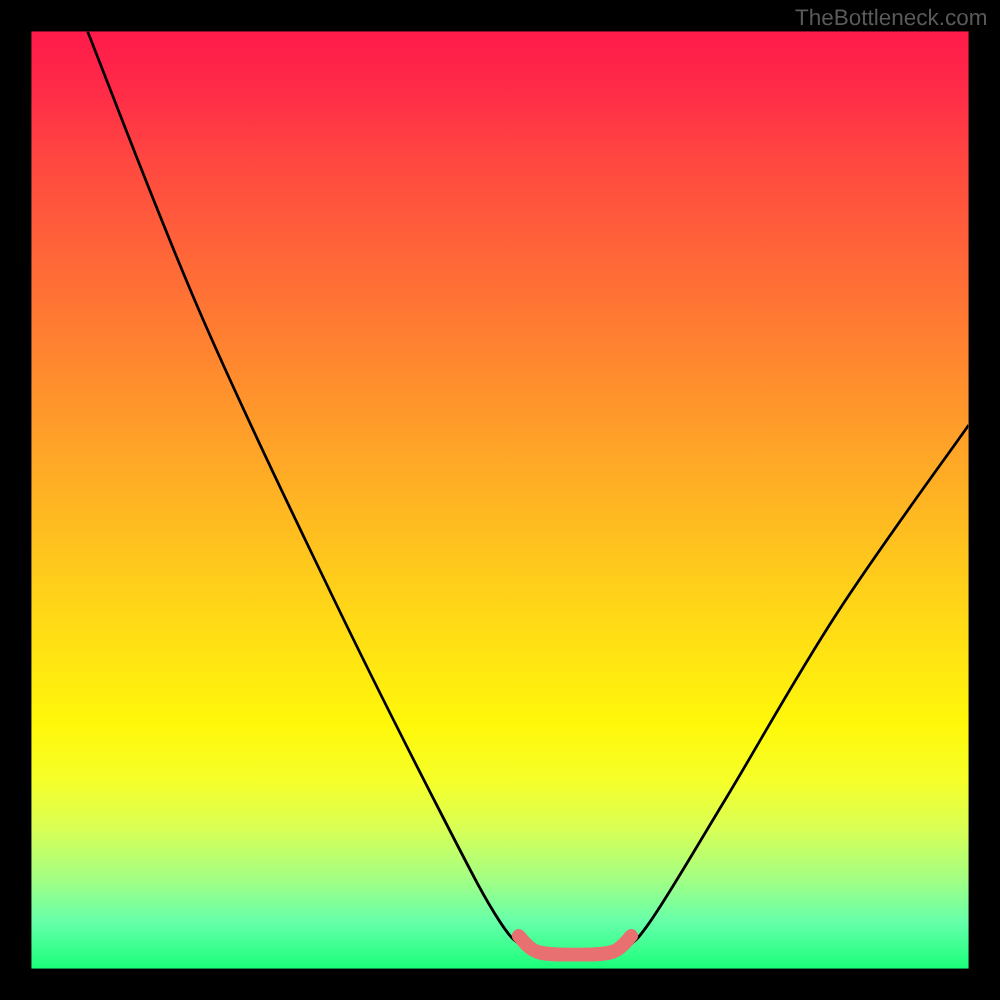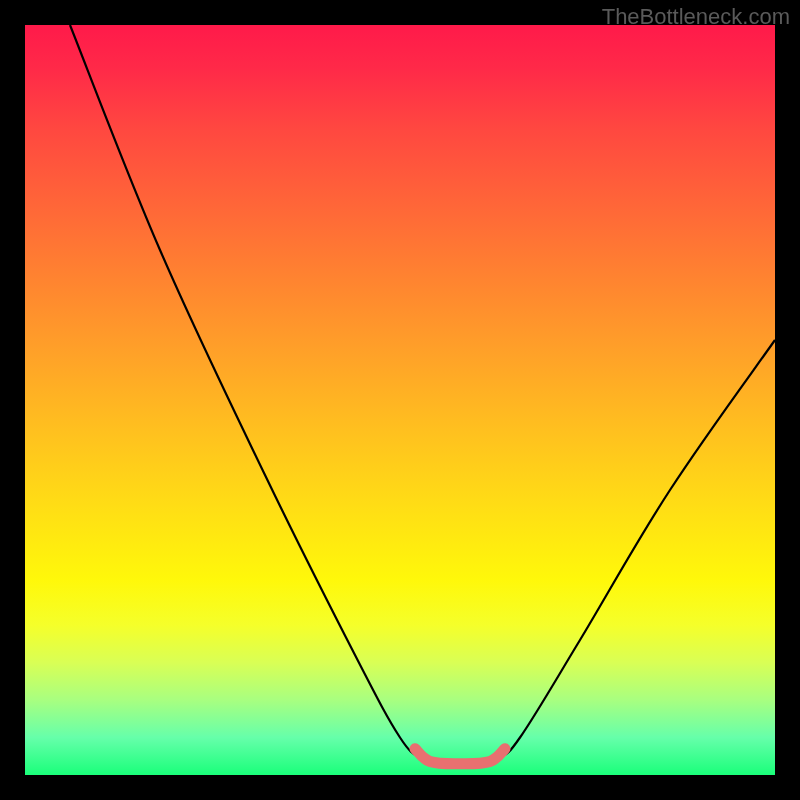--- a/index.html
+++ b/index.html
@@ -9,21 +9,21 @@
     height: 800px;
     background: #000;
     position: relative;
     font-family: Arial, sans-serif;
   }
   .watermark {
     position: absolute;
     top: 4px;
     right: 10px;
     color: #5a5a5a;
-    font-size: 22px;
+    font-size: 18px;
     font-weight: 500;
     z-index: 10;
   }
   .plot-area {
     position: absolute;
     left: 25px;
     top: 25px;
     width: 750px;
     height: 750px;
     overflow: hidden;

